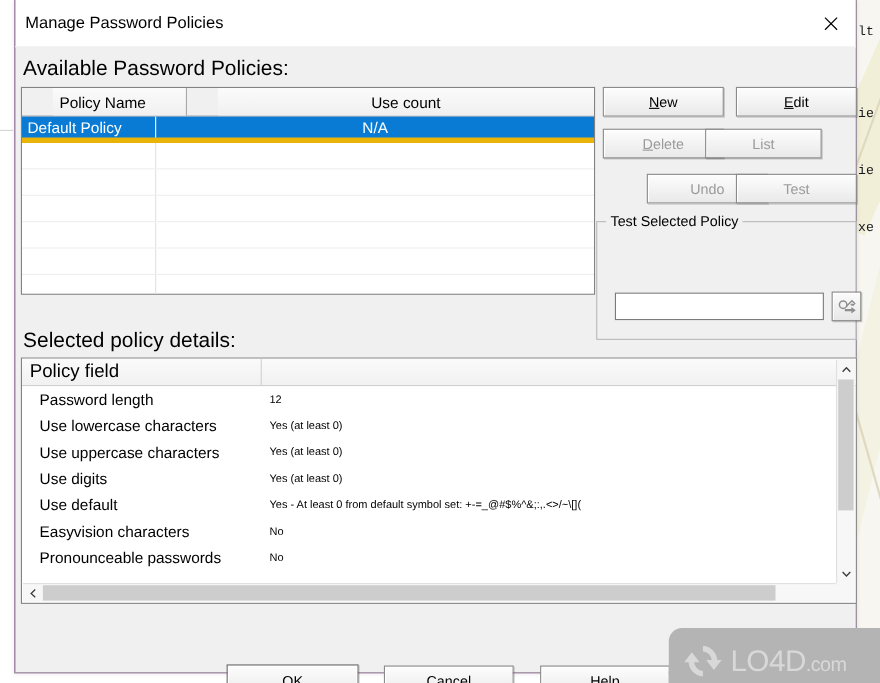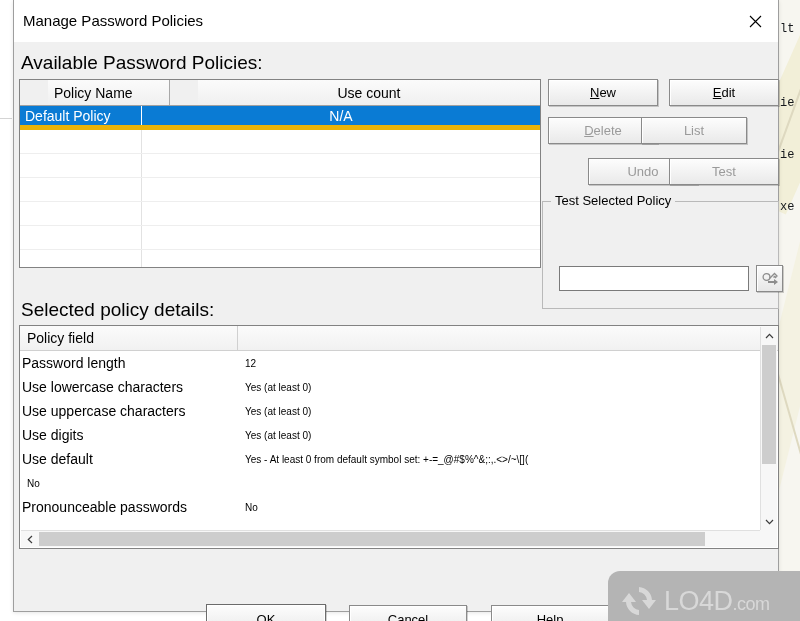--- a/index.html
+++ b/index.html
@@ -278,38 +278,38 @@
     overflow: hidden;
   }
   #details-header {
     display: flex;
     height: 25px;
     box-sizing: border-box;
     border-bottom: 1px solid #d0d0d0;
     background: linear-gradient(#fbfbfb, #f1f1f1);
   }
   .det-th {
-    font-size: 14px;
+    font-size: 17px;
     color: #000000;
     display: flex;
     align-items: center;
     padding-left: 7px;
     box-sizing: border-box;
     height: 100%;
   }
   #det-th-field { width: 218px; border-right: 1px solid #d0d0d0; }
   #det-th-value { flex: 1; }
   .det-row {
     display: flex;
     height: 24px;
     box-sizing: border-box;
   }
   .det-cell-field {
     width: 218px;
-    padding-left: 2px;
+    padding-left: 16px;
     font-size: 14px;
     display: flex;
     align-items: center;
     box-sizing: border-box;
   }
   .det-cell-value {
     flex: 1;
     padding-left: 7px;
     font-size: 10px;
     display: flex;
@@ -516,20 +516,21 @@
           </div>
           <div class="det-row">
             <div class="det-cell-field">Use digits</div>
             <div class="det-cell-value">Yes (at least 0)</div>
           </div>
           <div class="det-row">
             <div class="det-cell-field">Use default</div>
             <div class="det-cell-value">Yes - At least 0 from default symbol set: +-=_@#$%^&amp;;:,.&lt;&gt;/~\[](</div>
           </div>
           <div class="det-row">
+            <div class="det-cell-field">Easyvision characters</div>
             <div class="det-cell-value">No</div>
           </div>
           <div class="det-row">
             <div class="det-cell-field">Pronounceable passwords</div>
             <div class="det-cell-value">No</div>
           </div>
         </div>
 
       <div id="details-vscroll">
         <div class="sb-arrow">

